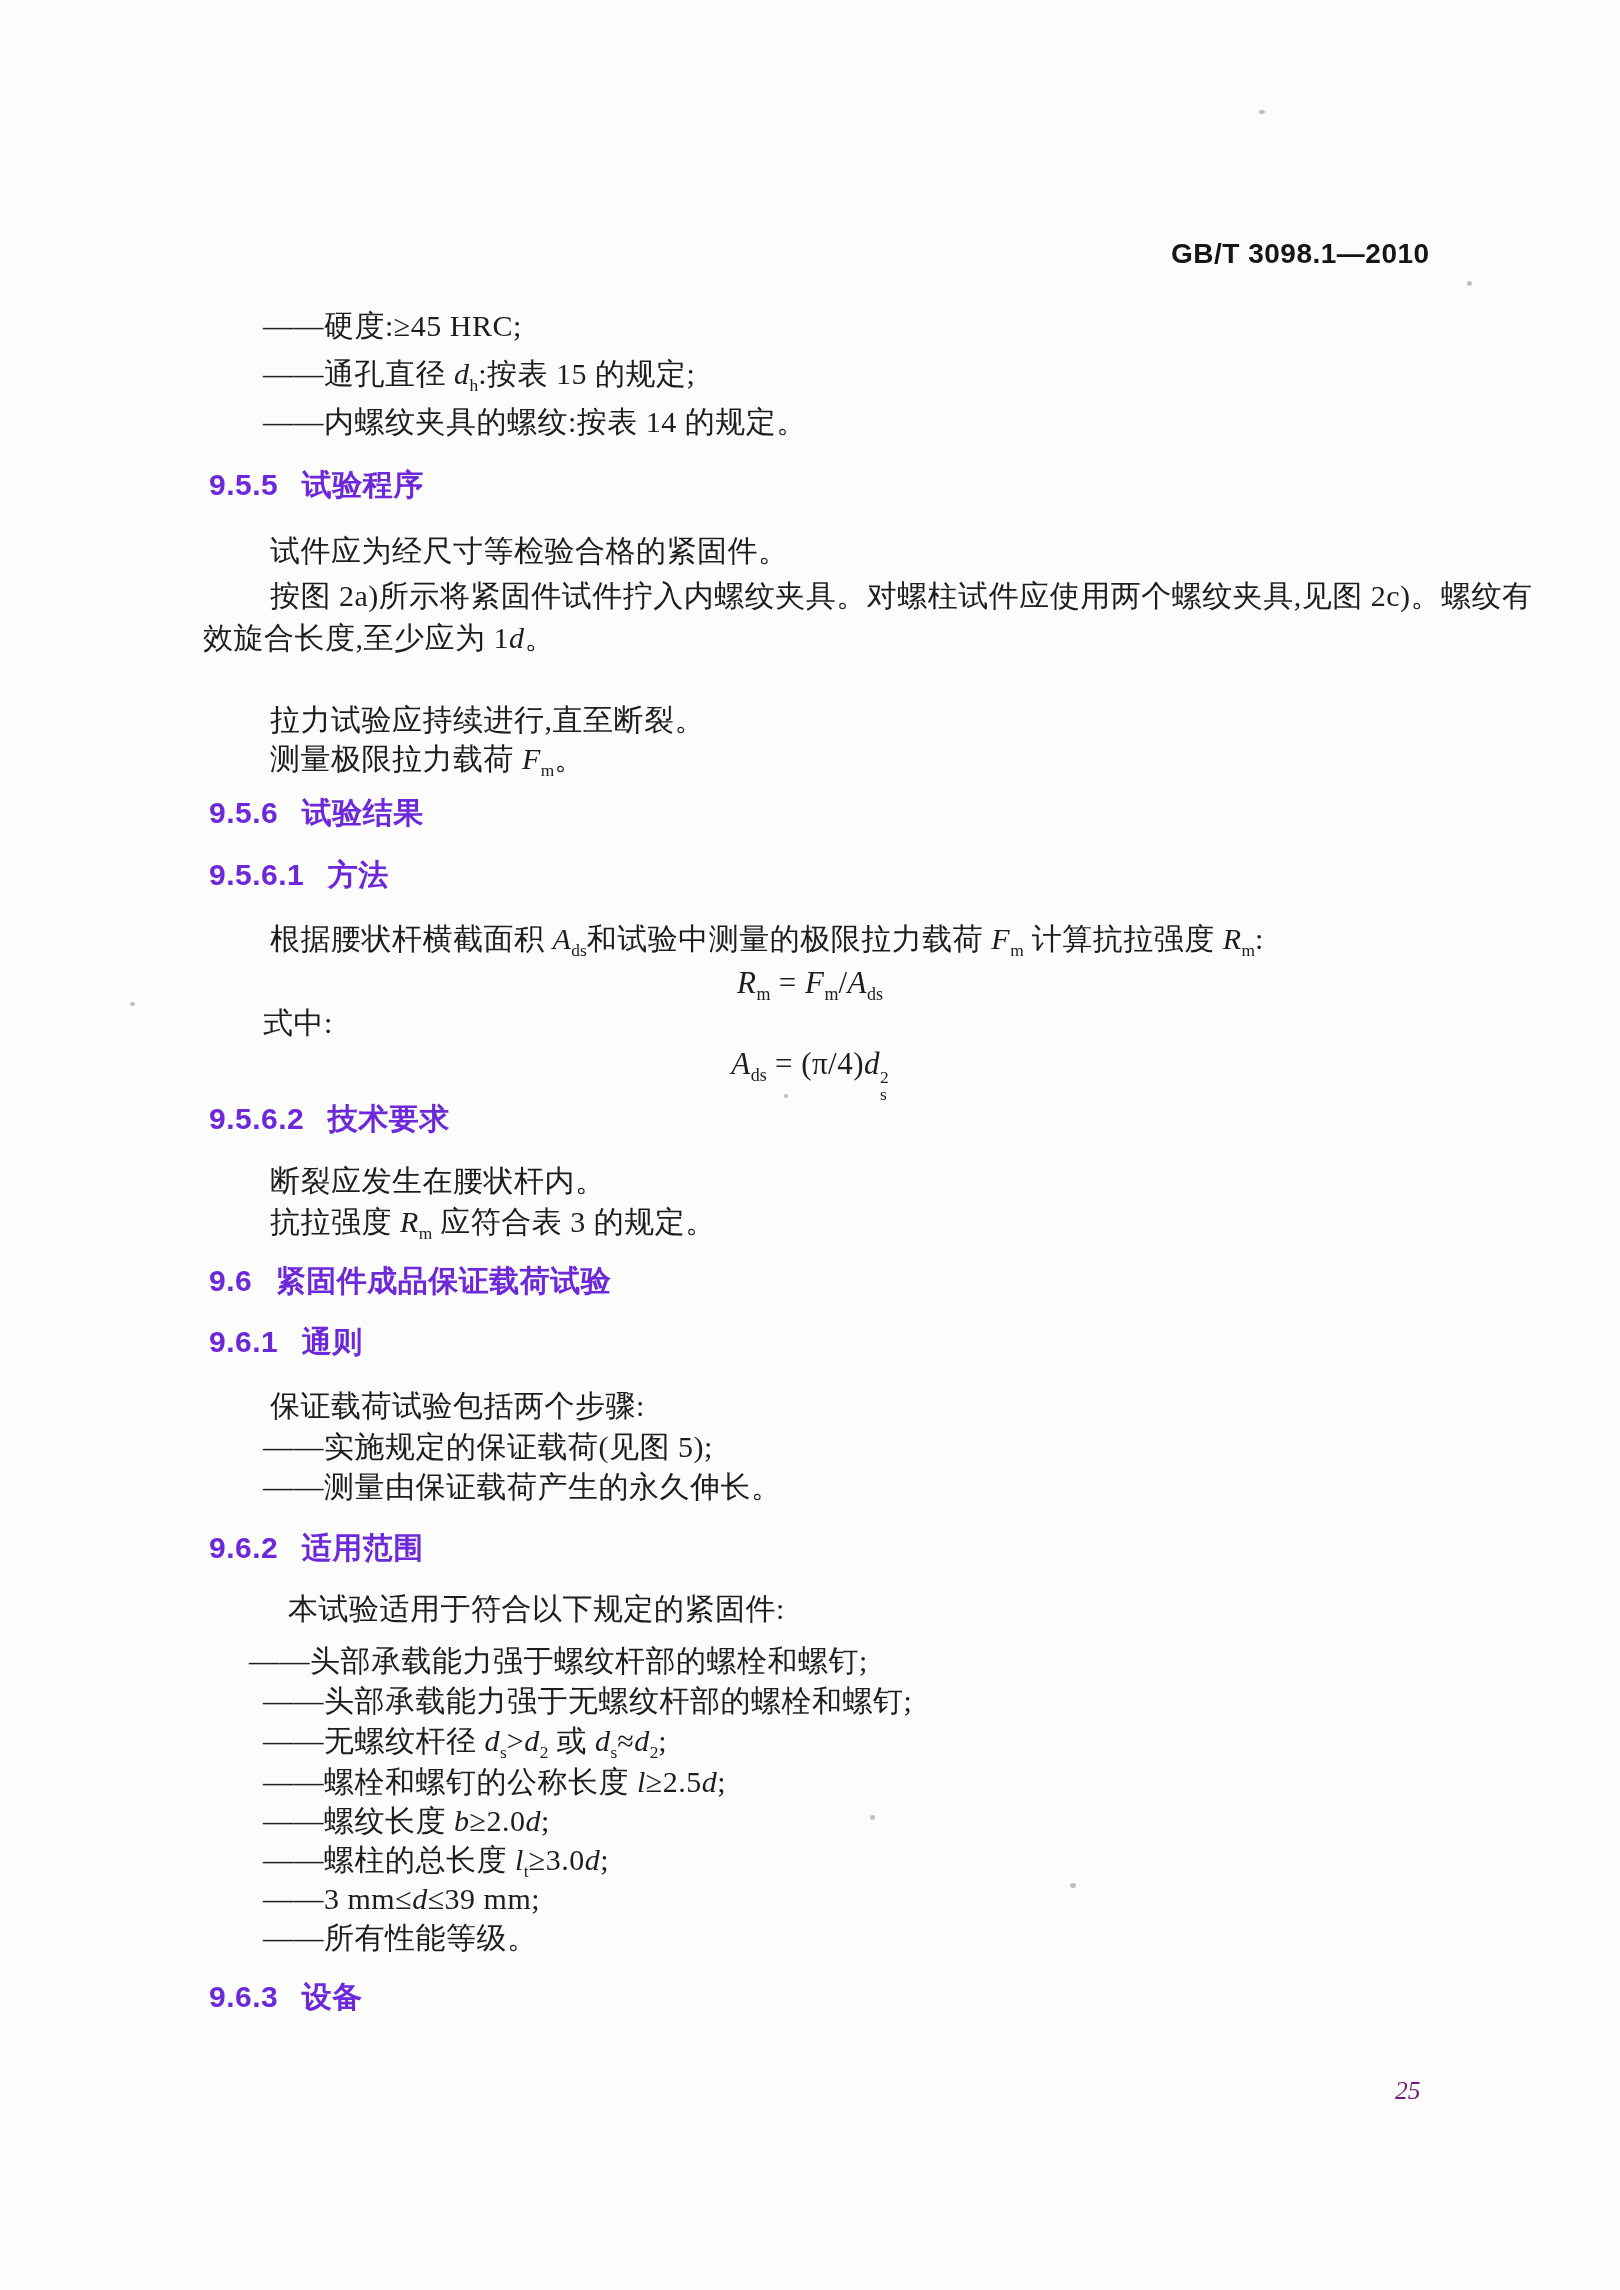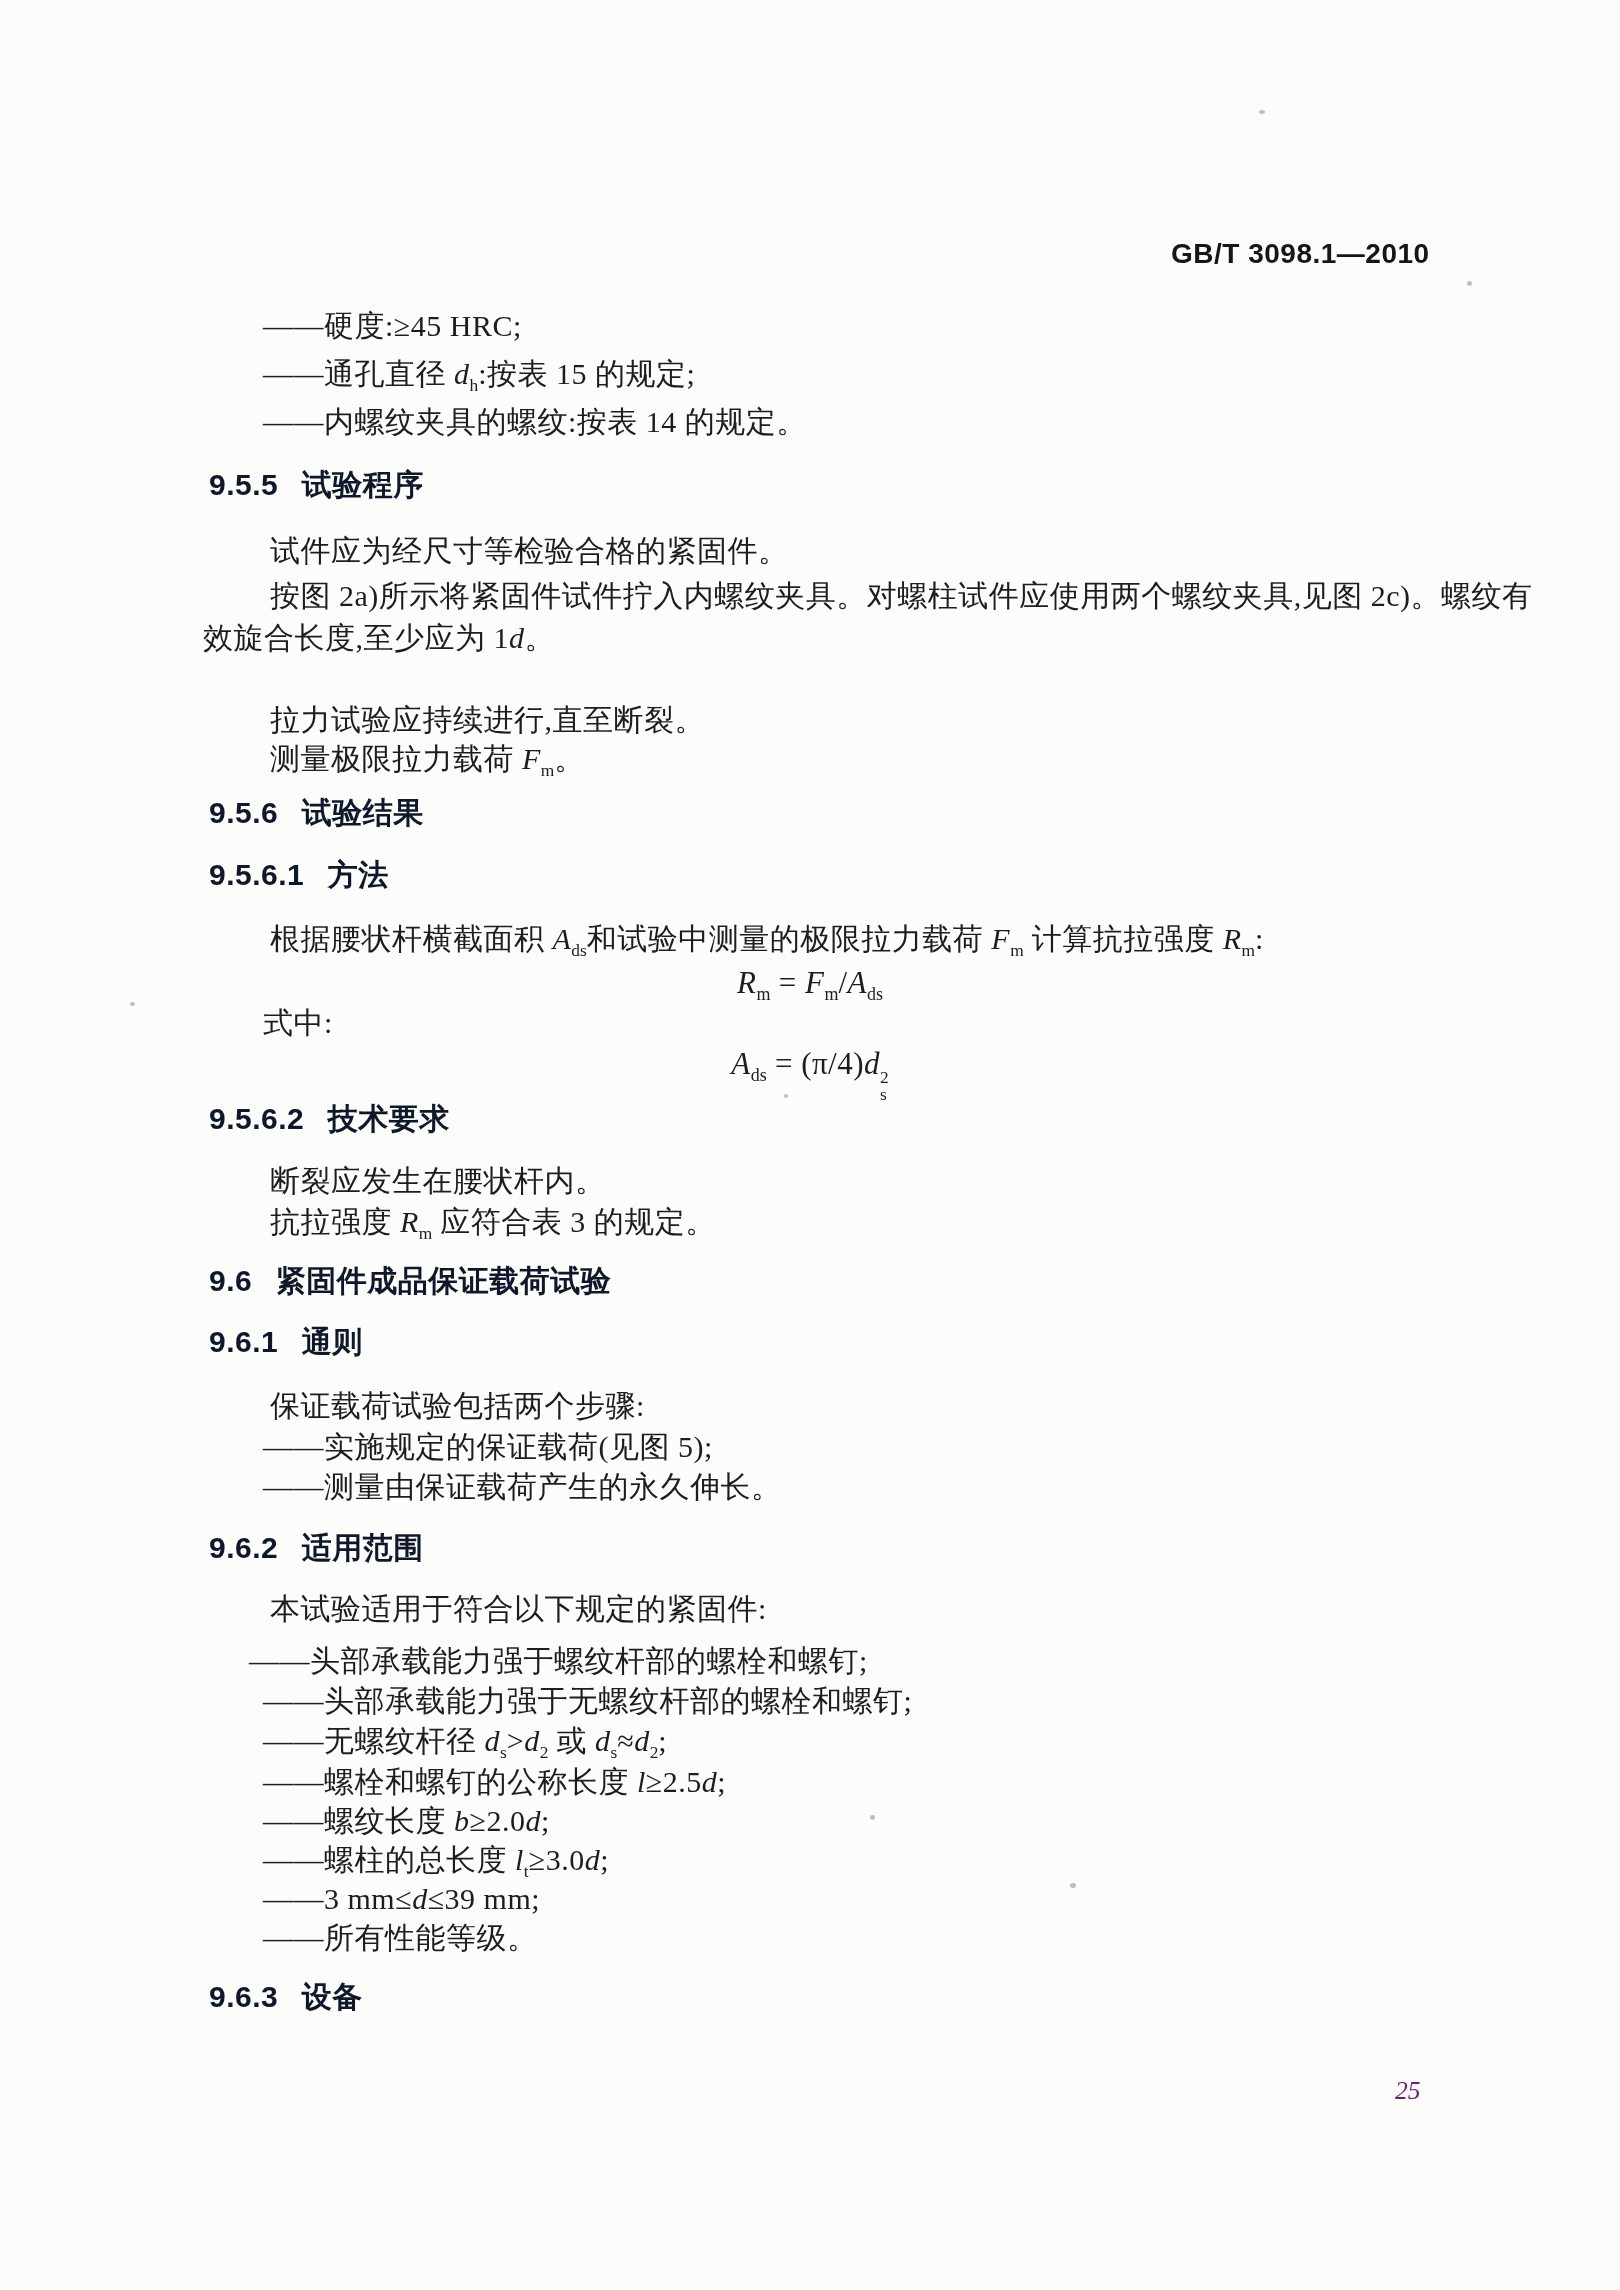--- a/index.html
+++ b/index.html
@@ -1,20 +1,20 @@
 <!DOCTYPE html>
 <html><head>
 <meta charset="utf-8">
 <style>
   html,body{margin:0;padding:0;}
   body{background:#fcfcfa;}
   .page{position:relative;width:1620px;height:2291px;background:#fcfcfa;overflow:hidden;
         font-family:"Liberation Serif",serif;color:#1d1d1d;}
   .ln{position:absolute;white-space:nowrap;font-size:30px;line-height:1.15;letter-spacing:0.5px;margin-top:12px;}
-  .heading{font-family:"Liberation Sans",sans-serif;font-weight:700;color:#0f172a;}
+  .heading{font-family:"Liberation Sans",sans-serif;font-weight:700;color:#6d28d9;}
   .hnum{margin-right:23.5px;}
   .formula{left:0;right:0;text-align:center;font-size:31px;}
   .header-std{position:absolute;left:1171px;top:238px;font-family:"Liberation Sans",sans-serif;
               font-weight:700;font-size:28px;letter-spacing:0.5px;color:#161616;}
   .pageno{position:absolute;left:1395px;top:2076px;font-size:25.5px;color:#701a75;font-style:italic;}
   .var{font-style:italic;font-family:"Liberation Serif",serif;}
   .sub{font-size:0.58em;vertical-align:-0.40em;letter-spacing:0;}
   .stk{display:inline-flex;flex-direction:column;align-items:flex-start;font-size:0.56em;
        line-height:1.0;vertical-align:-0.5em;letter-spacing:0;}
   .speck{position:absolute;background:#8a8a86;border-radius:50%;opacity:0.55;}
@@ -67,21 +67,21 @@
   <div class="ln heading" style="left:209px;top:1313px;">
     <span class="hnum">9.6.1</span><span>通则</span>
   </div>
   <div class="ln" style="left:270px;top:1377px;">保证载荷试验包括两个步骤:</div>
   <div class="ln" style="left:263px;top:1418px;">——实施规定的保证载荷(见图 5);</div>
   <div class="ln" style="left:263px;top:1458px;">——测量由保证载荷产生的永久伸长。</div>
 
   <div class="ln heading" style="left:209px;top:1519px;">
     <span class="hnum">9.6.2</span><span>适用范围</span>
   </div>
-  <div class="ln" style="left:270px;top:1580px;">本试验适用于符合以下规定的紧固件:</div>
+  <div class="ln" style="left:288px;top:1580px;">本试验适用于符合以下规定的紧固件:</div>
   <div class="ln" style="left:249px;top:1632px;">——头部承载能力强于螺纹杆部的螺栓和螺钉;</div>
   <div class="ln" style="left:263px;top:1672px;">——头部承载能力强于无螺纹杆部的螺栓和螺钉;</div>
   <div class="ln" style="left:263px;top:1712px;">——无螺纹杆径 <span class="var">d</span><span class="sub">s</span>&gt;<span class="var">d</span><span class="sub">2</span> 或 <span class="var">d</span><span class="sub">s</span>≈<span class="var">d</span><span class="sub">2</span>;</div>
   <div class="ln" style="left:263px;top:1753px;">——螺栓和螺钉的公称长度 <span class="var">l</span>≥2.5<span class="var">d</span>;</div>
   <div class="ln" style="left:263px;top:1792px;">——螺纹长度 <span class="var">b</span>≥2.0<span class="var">d</span>;</div>
   <div class="ln" style="left:263px;top:1831px;">——螺柱的总长度 <span class="var">l</span><span class="sub">t</span>≥3.0<span class="var">d</span>;</div>
   <div class="ln" style="left:263px;top:1870px;">——3 mm≤<span class="var">d</span>≤39 mm;</div>
   <div class="ln" style="left:263px;top:1909px;">——所有性能等级。</div>
 
   <div class="ln heading" style="left:209px;top:1968px;">

